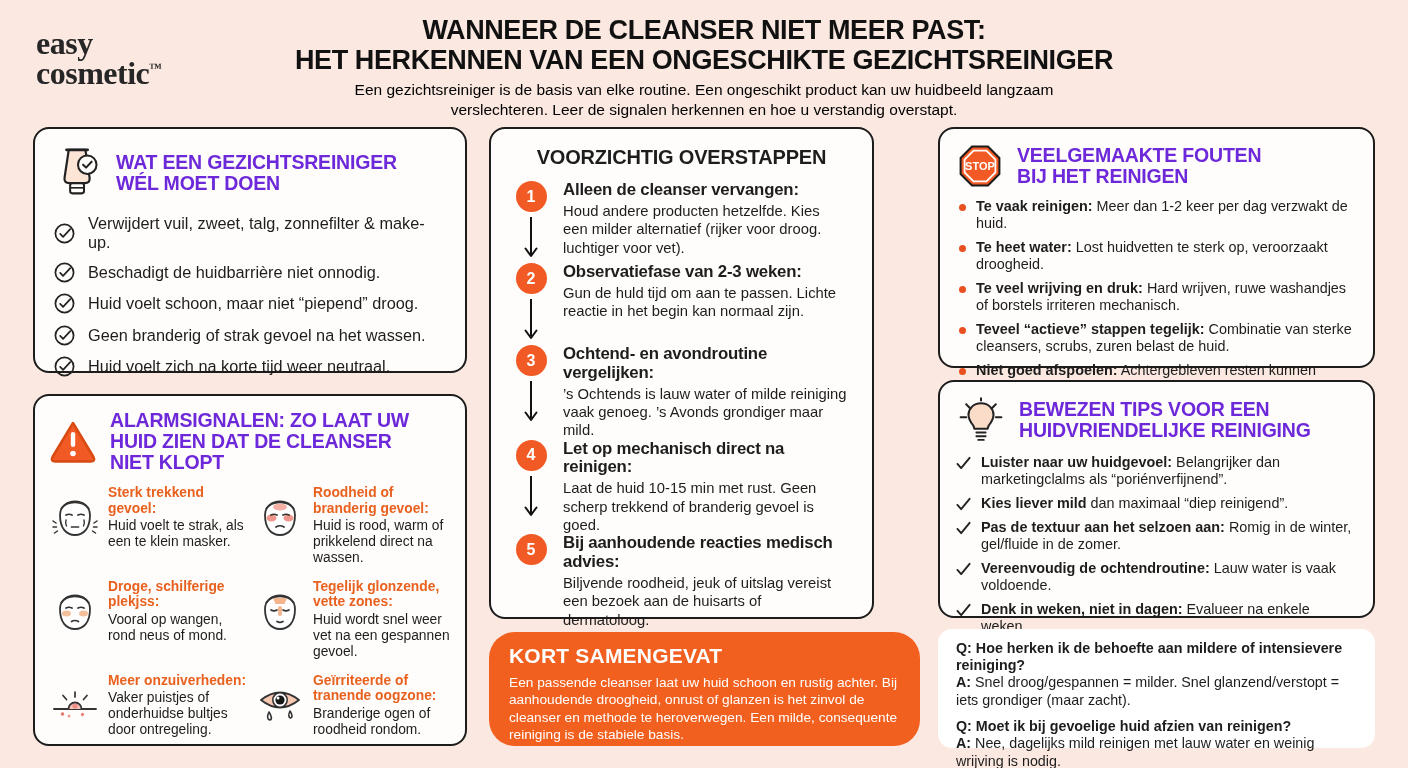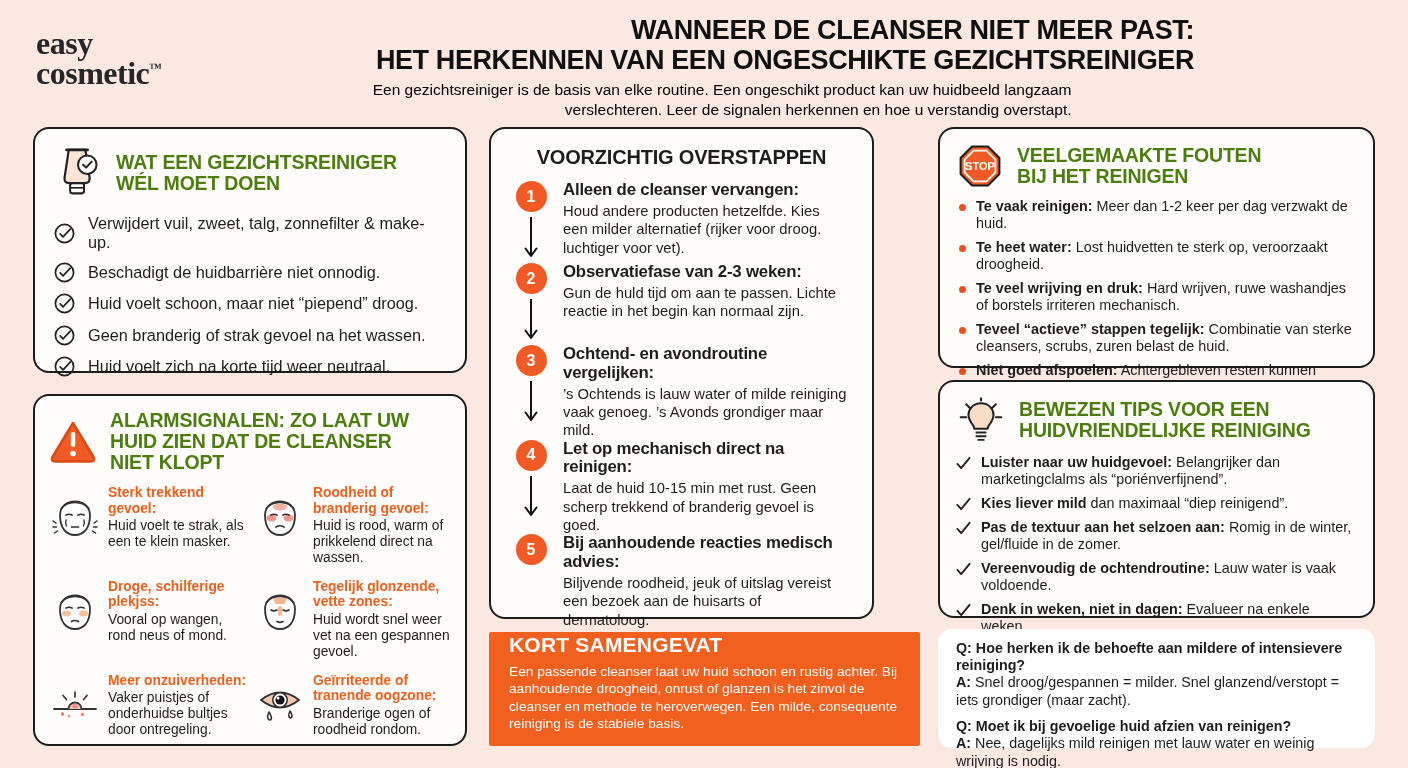--- a/index.html
+++ b/index.html
@@ -5,28 +5,28 @@
   * { box-sizing: border-box; }
   html,body { margin:0; padding:0; }
   body { font-family:"Liberation Sans", sans-serif; }
   .page { position:relative; width:1408px; height:768px; background:#fbe8e0; color:#1d1d1d; overflow:hidden; }
 
   
   .logo { position:absolute; left:36px; top:28px; font-weight:800; font-size:32px; line-height:0.95; color:#262626; letter-spacing:-0.5px;font-family:Liberation Serif, serif; }
   .logo .tm { font-size:13px; font-weight:700; vertical-align:super; }
 
   
-  .header { position:absolute; left:50%; transform:translateX(-50%); top:16px; width:980px; text-align:right; }
+  .header { position:absolute; left:50%; transform:translateX(-50%); top:16px; width:980px; text-align:center; }
   .header .t { font-size:27px; font-weight:800; line-height:1.1; letter-spacing:-0.4px; color:#111; }
   .header .sub { margin:5px auto 0; font-size:15.5px; line-height:1.28; max-width:735px; color:#000000; }
 
   
   .card { position:absolute; background:#fffdfb; border:2px solid #1c1c1c; border-radius:16px; }
   .card-head { display:flex; align-items:center; gap:13px; }
-  .card-head h2 { font-size:19.5px; font-weight:800; line-height:1.08; margin:0; letter-spacing:-0.2px; color:#4d7c0f; }
+  .card-head h2 { font-size:19.5px; font-weight:800; line-height:1.08; margin:0; letter-spacing:-0.2px; color:#6d28d9; }
 
   
   .what-card { left:33px; top:127px; width:434px; height:246px; padding:14px 18px; }
   .what-list { list-style:none; margin:11px 0 0; padding:0; }
   .what-list li { display:flex; align-items:center; gap:12px; margin-top:8.5px; font-size:16.3px; }
   .what-list svg { flex:0 0 auto; }
 
   
   .alarm-card { left:33px; top:394px; width:434px; height:352px; padding:14px 14px; }
   .alarm-grid { display:grid; grid-template-columns:1fr 1fr; column-gap:8px; row-gap:13px; margin-top:12px; }
@@ -39,21 +39,21 @@
   .steps-card { left:489px; top:127px; width:385px; height:492px; padding:17px 24px 10px; }
   .steps-card h2 { text-align:center; font-size:20px; font-weight:800; margin:0 0 12px; letter-spacing:-0.2px; }
   .step { display:flex; gap:16px; }
   .rail { display:flex; flex-direction:column; align-items:center; width:32px; flex:0 0 auto; }
   .num { width:31px; height:31px; border-radius:50%; background:#f15a24; color:#fff; font-weight:700; font-size:16px; display:flex; align-items:center; justify-content:center; }
   .rail svg { margin-top:5px; }
   .s-title { font-weight:800; font-size:16.8px; line-height:1.12; letter-spacing:-0.2px; }
   .s-text { font-size:14.8px; line-height:1.24; margin-top:2px; }
 
   
-  .summary-box { position:absolute; left:489px; top:632px; width:431px; height:114px; background:#f2601f; border-radius:2px; padding:1px 20px; color:#fff; }
+  .summary-box { position:absolute; left:489px; top:632px; width:431px; height:114px; background:#f2601f; border-radius:26px; padding:12px 20px; color:#fff; }
   .summary-box h2 { margin:0; font-size:21px; font-weight:800; letter-spacing:0.2px; }
   .summary-box p { margin:6px 0 0; font-size:13.7px; line-height:1.27; }
 
   
   .mistakes-card { left:938px; top:127px; width:437px; height:241px; padding:13px 16px; }
   .b-list { list-style:none; margin:8px 0 0; padding:0 0 0 3px; }
   .b-list li { position:relative; padding-left:17px; font-size:14.4px; line-height:1.2; margin-top:6.5px; }
   .dot { position:absolute; left:0; top:5.5px; width:7px; height:7px; border-radius:50%; background:#e8501f; }
   .b-list b, .t-list b { font-weight:700; }
 

